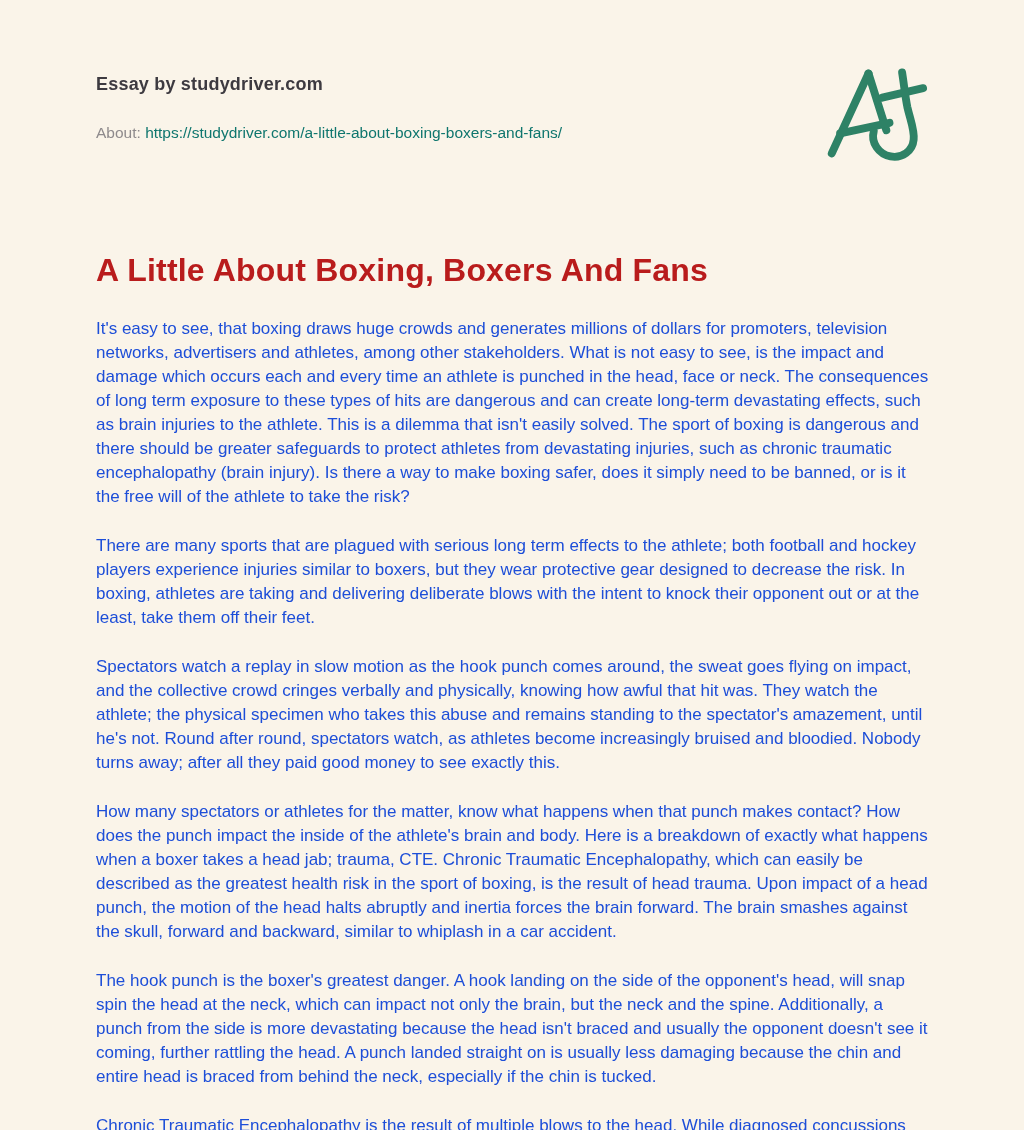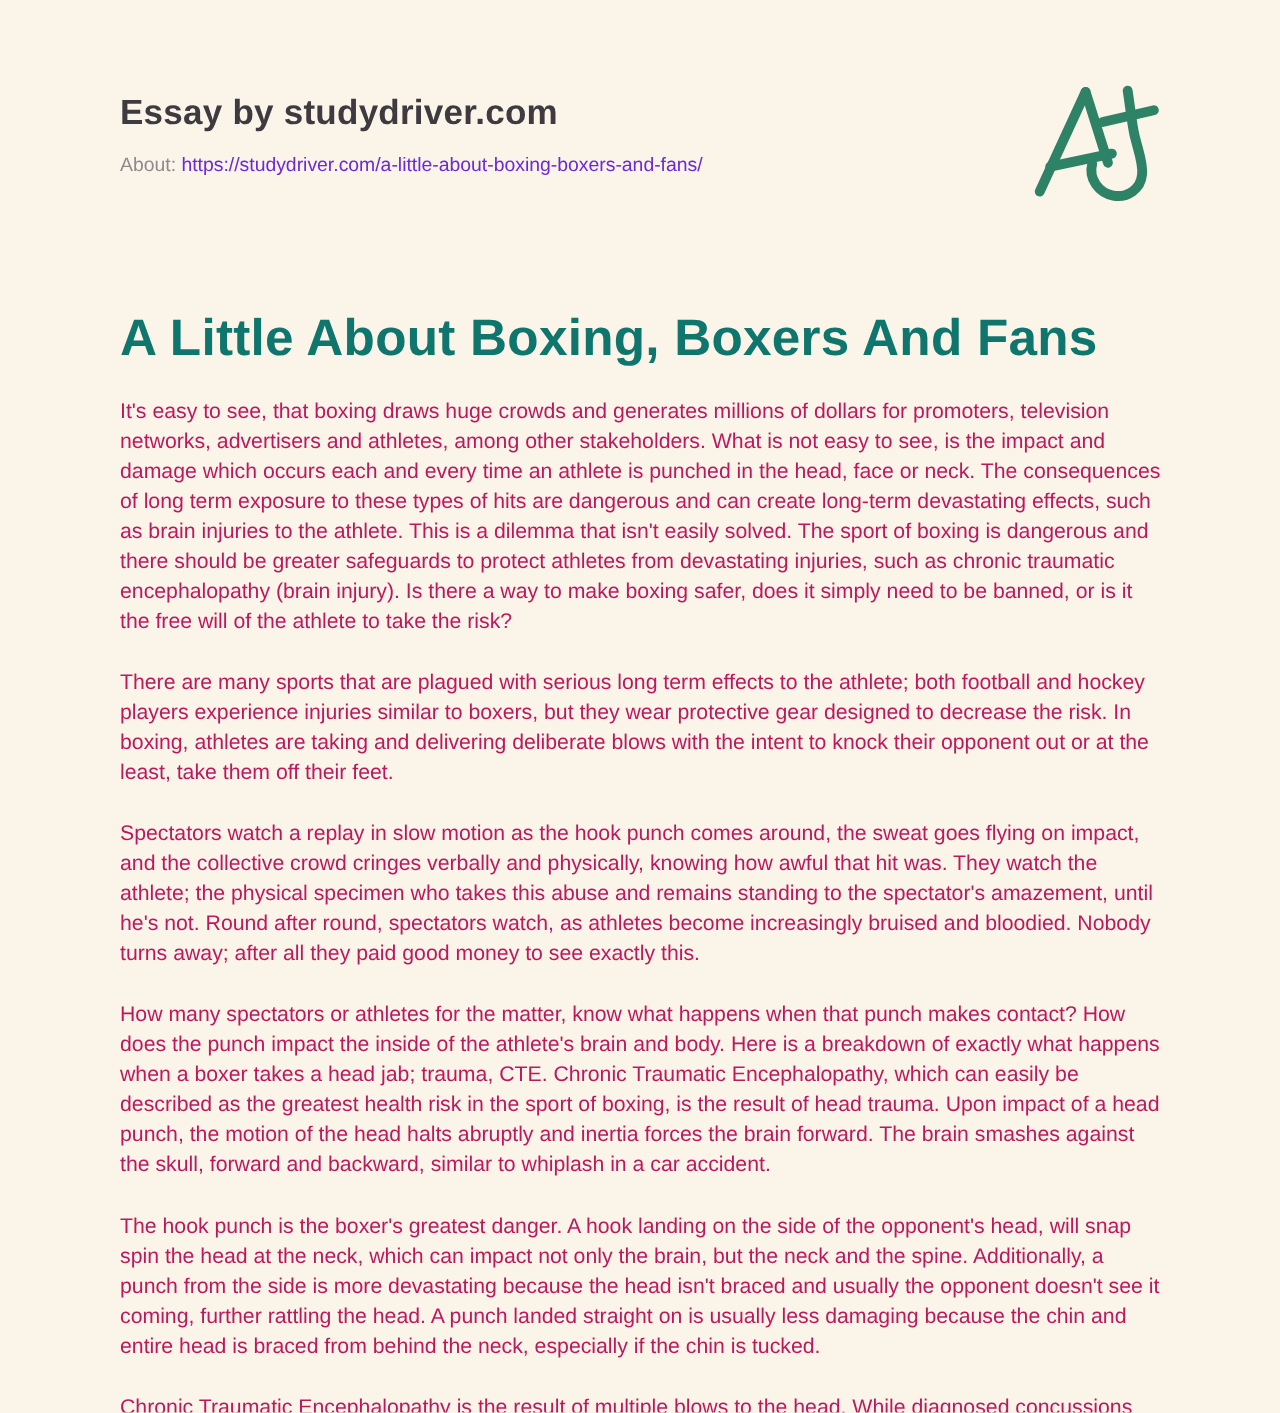--- a/index.html
+++ b/index.html
@@ -15,34 +15,34 @@
   }
   .page {
     position: relative;
     width: 1024px;
     height: 1130px;
   }
   .byline {
     position: absolute;
     left: 96px;
     top: 74px;
-    font-size: 28px;
+    font-size: 18px;
     font-weight: 700;
     color: #3d3a40;
     letter-spacing: 0.2px;
   }
   .source-line {
     position: absolute;
     left: 96px;
     top: 124px;
     font-size: 15.5px;
     color: #8e8a8c;
   }
   .source-line a {
-    color: #6d28d9;
+    color: #0f766e;
     text-decoration: none;
   }
   .logo {
     position: absolute;
     left: 820px;
     top: 42px;
     width: 118px;
     height: 126px;
   }
   .logo svg {
@@ -50,31 +50,31 @@
     height: 100%;
   }
   main {
     position: absolute;
     left: 96px;
     top: 252px;
     width: 834px;
   }
   h1.essay-title {
     margin: 0 0 28px 0;
-    font-size: 41px;
+    font-size: 32px;
     line-height: 37px;
     font-weight: 700;
-    color: #0f766e;
+    color: #b91c1c;
     letter-spacing: 0.2px;
   }
   p.essay-paragraph {
     margin: 0 0 25px 0;
     font-size: 17px;
     line-height: 24px;
-    color: #be185d;
+    color: #1d4ed8;
   }
 </style>
 </head>
 <body>
 
 <div class="page">
 
   <header>
     <div class="byline">Essay by studydriver.com</div>
 

